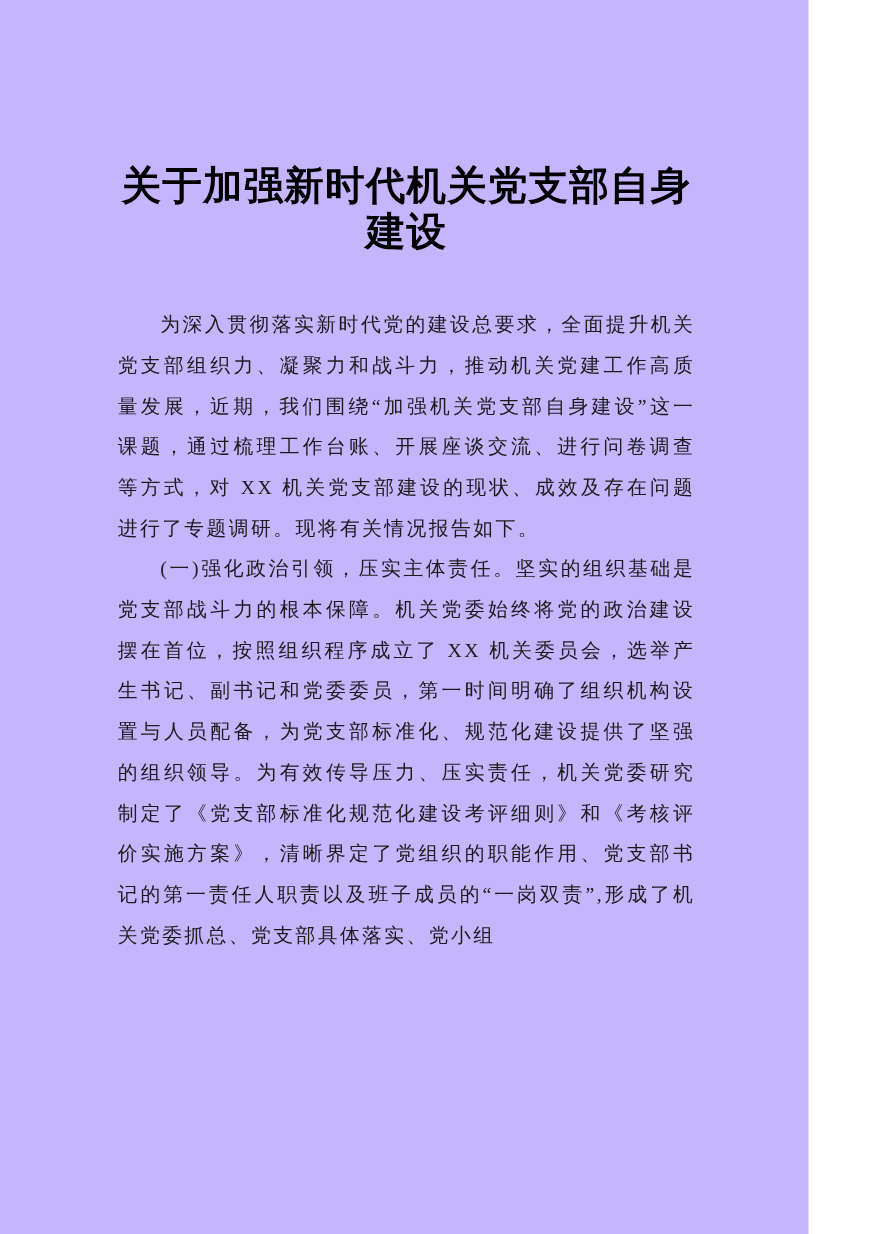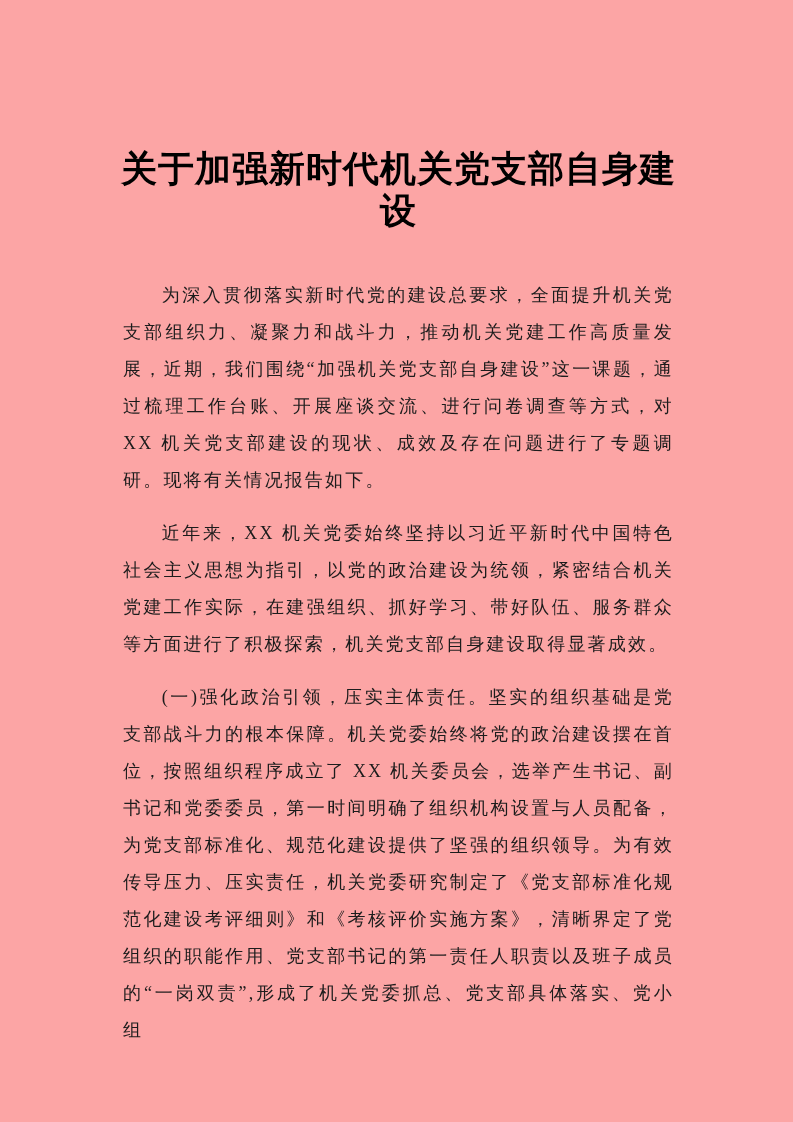--- a/index.html
+++ b/index.html
@@ -2,41 +2,41 @@
 <html lang="zh"><head>
 <meta charset="utf-8">
 <style>
   html, body {
     margin: 0;
     padding: 0;
     background: #ffffff;
   }
   .page {
     position: relative;
-    width: 793px;
+    width: 735px;
     height: 1122px;
-    background: #fca5a5;
+    background: #c4b5fd;
     box-sizing: border-box;
     padding: 148px 103px 0 107px;
     overflow: hidden;
     font-family: "Liberation Serif", "DejaVu Serif", serif;
     color: #1c1c1c;
   }
   .doc-title {
     margin: 0 0 44px 0;
     text-align: center;
     font-size: 36px;
     font-weight: 700;
     line-height: 1.18;
     letter-spacing: 1px;
     color: #000000;
   }
   .doc-title span { display: block; }
   .para {
-    margin: 16px;
+    margin: 0;
     font-size: 18px;
     line-height: 37px;
     letter-spacing: 2.2px;
     text-align: justify;
     text-indent: 2.15em;
     color: #1c1c1c;
   }
   .heading {
     font-weight: 700;
     color: #000000;
@@ -46,16 +46,15 @@
 <body>
 
 <div class="page">
   <h1 class="doc-title">
     <span>关于加强新时代机关党支部自身建设</span>
   </h1>
 
   <p class="para">为深入贯彻落实新时代党的建设总要求，全面提升机关党支部组织力、凝聚力和战斗力，推动机关党建工作高质量发展，近期，我们围绕“加强机关党支部自身建设”这一课题，通过梳理工作台账、开展座谈交流、进行问卷调查等方式，对 XX 机关党支部建设的现状、成效及存在问题进行了专题调研。现将有关情况报告如下。</p>
 
 
-  <p class="para">近年来，XX 机关党委始终坚持以习近平新时代中国特色社会主义思想为指引，以党的政治建设为统领，紧密结合机关党建工作实际，在建强组织、抓好学习、带好队伍、服务群众等方面进行了积极探索，机关党支部自身建设取得显著成效。</p>
 
   <p class="para">(一)强化政治引领，压实主体责任。坚实的组织基础是党支部战斗力的根本保障。机关党委始终将党的政治建设摆在首位，按照组织程序成立了 XX 机关委员会，选举产生书记、副书记和党委委员，第一时间明确了组织机构设置与人员配备，为党支部标准化、规范化建设提供了坚强的组织领导。为有效传导压力、压实责任，机关党委研究制定了《党支部标准化规范化建设考评细则》和《考核评价实施方案》，清晰界定了党组织的职能作用、党支部书记的第一责任人职责以及班子成员的“一岗双责”,形成了机关党委抓总、党支部具体落实、党小组</p>
 </div>
 
 </body></html>

